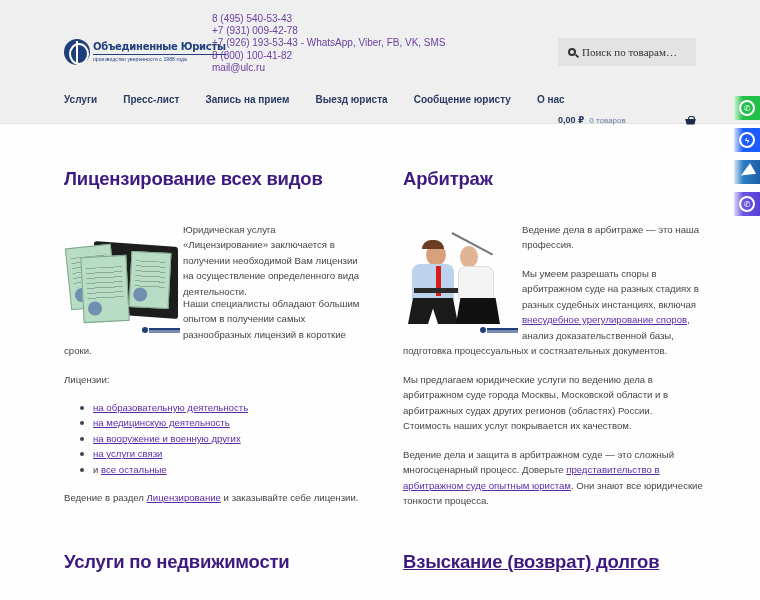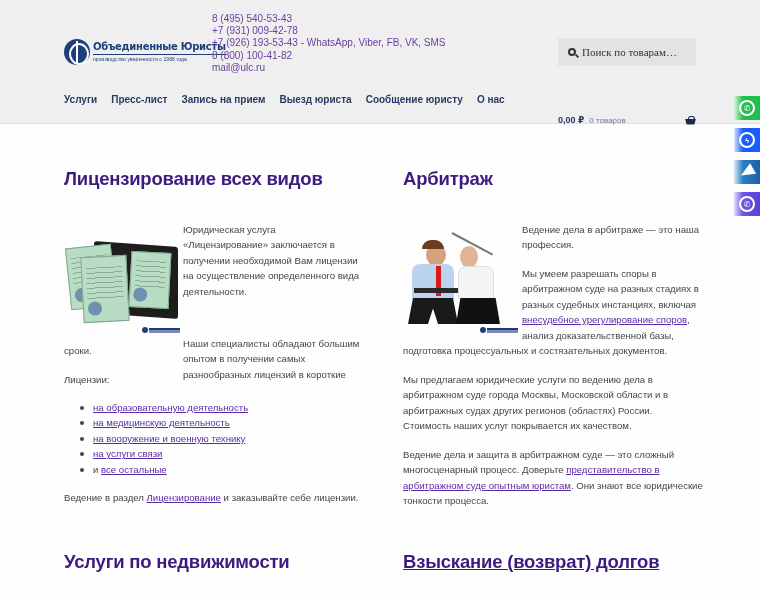--- a/index.html
+++ b/index.html
@@ -19,21 +19,21 @@
   .contacts { position: absolute; left: 212px; top: 13px; font-size: 10px; color: #6a3fa0; line-height: 12.2px; }
   .contacts div { white-space: nowrap; }
 
   .search { position: absolute; left: 558px; top: 38px; width: 138px; height: 28px; background: #e3e3e3; display: flex; align-items: center; padding-left: 10px; }
   .search-icon { width: 8px; height: 8px; border: 2px solid #333; border-radius: 50%; position: relative; margin-right: 6px; flex-shrink: 0; }
   .search-icon::after { content: ""; position: absolute; left: 5px; top: 5px; width: 4px; height: 2px; background: #333; transform: rotate(45deg); }
   .search input { border: none; background: transparent; font-size: 11px; color: #333; width: 110px; outline: none; font-family: Liberation Serif, serif; }
   .search input::placeholder { color: #333; }
 
   .nav { position: absolute; left: 64px; top: 94px; display: flex; font-size: 10px; color: #2a3a63; font-weight: bold; }
-  .nav a { text-decoration: none; color: #2a3a63; margin-right: 14px; white-space: nowrap; }
+  .nav a { text-decoration: none; color: #2a3a63; margin-right: 26px; white-space: nowrap; }
 
   .cart { position: absolute; left: 558px; top: 94px; width: 138px; display: flex; align-items: center; font-size: 9px; margin-top: 21px; }
   .cart-amount { color: #2a3a63; font-weight: bold; }
   .cart-count { color: #6a7aa0; margin-left: 5px; font-size: 8px; }
   .basket-icon { margin-left: auto; width: 11px; height: 9px; position: relative; }
   .basket-icon::before { content: ""; position: absolute; left: 0; top: 3px; width: 11px; height: 6px; background: #1a2a4a; clip-path: polygon(0 0, 100% 0, 85% 100%, 15% 100%); }
   .basket-icon::after { content: ""; position: absolute; left: 3px; top: 0; width: 5px; height: 4px; border: 1.5px solid #1a2a4a; border-bottom: none; border-radius: 3px 3px 0 0; }
 
   .social { position: absolute; right: 0; width: 26px; height: 24px; display: flex; align-items: center; justify-content: center; }
   .social .glyph { width: 16px; height: 16px; border: 2px solid #fff; border-radius: 50%; display: flex; align-items: center; justify-content: center; color: #fff; font-size: 8px; font-weight: bold; }
@@ -55,21 +55,21 @@
   .lic-img { position: absolute; left: 64px; top: 236px; width: 116px; height: 98px; }
   .doc { position: absolute; background: #b8dcc4; border: 1px solid #7fa88e; }
   .doc::before { content: ""; position: absolute; left: 10%; top: 15%; width: 80%; height: 50%; background: repeating-linear-gradient(180deg, #6e8a7a 0 1px, transparent 1px 5px); opacity: 0.6; }
   .doc::after { content: ""; position: absolute; left: 8%; bottom: 10%; width: 14px; height: 14px; border-radius: 50%; background: #5070a8; opacity: 0.7; }
   .folder { position: absolute; left: 30px; top: 8px; width: 84px; height: 72px; background: #1d1d1d; border-radius: 3px; transform: skewY(4deg); }
   .img-logo { position: absolute; right: 0; bottom: 0; width: 38px; height: 8px; display: flex; align-items: center; }
   .img-logo .dot { width: 6px; height: 6px; border-radius: 50%; background: #1f3f7a; margin-right: 1px; }
   .img-logo .bar { flex: 1; height: 5px; background: linear-gradient(180deg, #1f3f7a 0 50%, #7a8ab0 50% 100%); }
 
   .lic-p1 { position: absolute; left: 183px; top: 222px; width: 180px; }
-  .lic-p2 { position: absolute; left: 183px; top: 296px; width: 180px; margin-top: 40px; }
+  .lic-p2 { position: absolute; left: 183px; top: 296px; width: 180px; }
   .lic-p2b { position: absolute; left: 64px; top: 343px; }
   .lic-label { position: absolute; left: 64px; top: 372px; }
   .lic-list { position: absolute; left: 80px; top: 400px; list-style: none; }
   .lic-list li { position: relative; padding-left: 13px; }
   .lic-list li::before { content: ""; position: absolute; left: 0; top: 6px; width: 4px; height: 4px; border-radius: 50%; background: #43454b; }
   .lic-foot { position: absolute; left: 64px; top: 490px; white-space: nowrap; }
 
   .arb-img { position: absolute; left: 406px; top: 226px; width: 112px; height: 108px; }
   .fig { position: absolute; }
   .arb-p1 { position: absolute; left: 522px; top: 222px; width: 180px; }
@@ -146,21 +146,21 @@
 </div>
 
 <p class="text lic-p1">Юридическая услуга «Лицензирование» заключается в получении необходимой Вам лицензии на осуществление определенного вида деятельности.</p>
 <p class="text lic-p2">Наши специалисты обладают большим опытом в получении самых разнообразных лицензий в короткие</p>
 <p class="text lic-p2b">сроки.</p>
 <p class="text lic-label">Лицензии:</p>
 
 <ul class="text lic-list">
   <li><a>на образовательную деятельность</a></li>
   <li><a>на медицинскую деятельность</a></li>
-  <li><a>на вооружение и военную технику</a></li>
+  <li><a>на вооружение и военную других</a></li>
   <li><a>на услуги связи</a></li>
   <li><span>и </span><a>все остальные</a></li>
 </ul>
 
 <p class="text lic-foot"><span>Ведение в раздел </span><a>Лицензирование</a><span> и заказывайте себе лицензии.</span></p>
 
 <h2 class="h-arb">Арбитраж</h2>
 
 <div class="arb-img">
 

